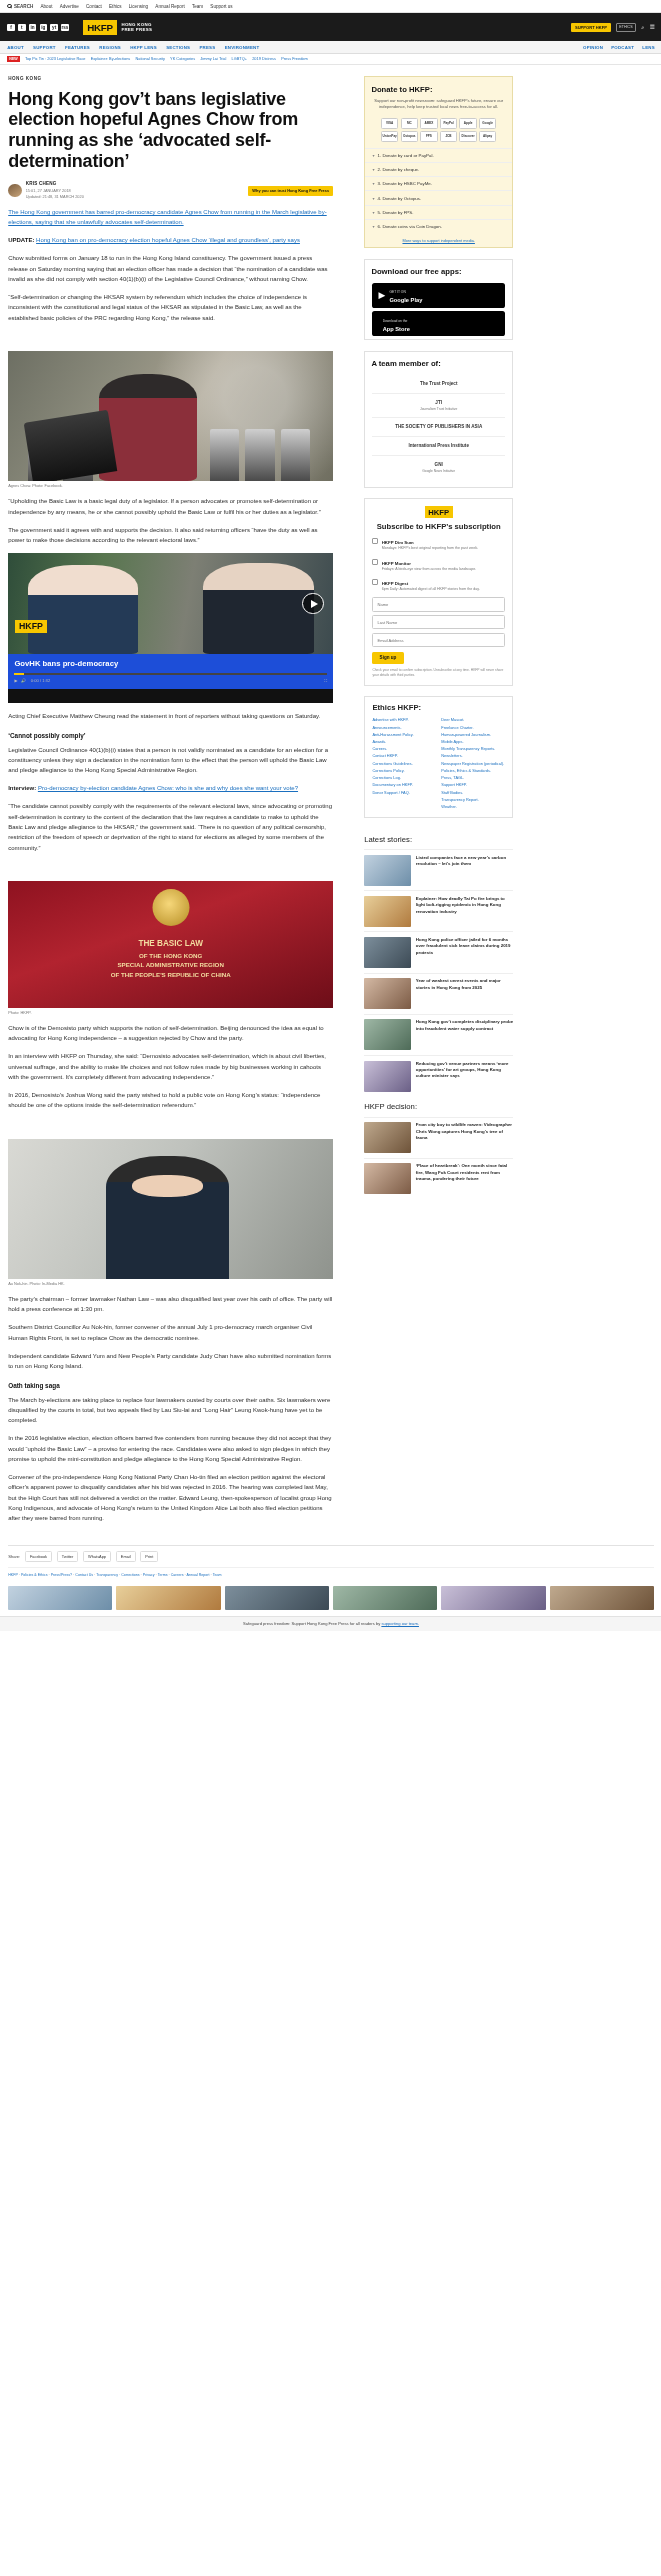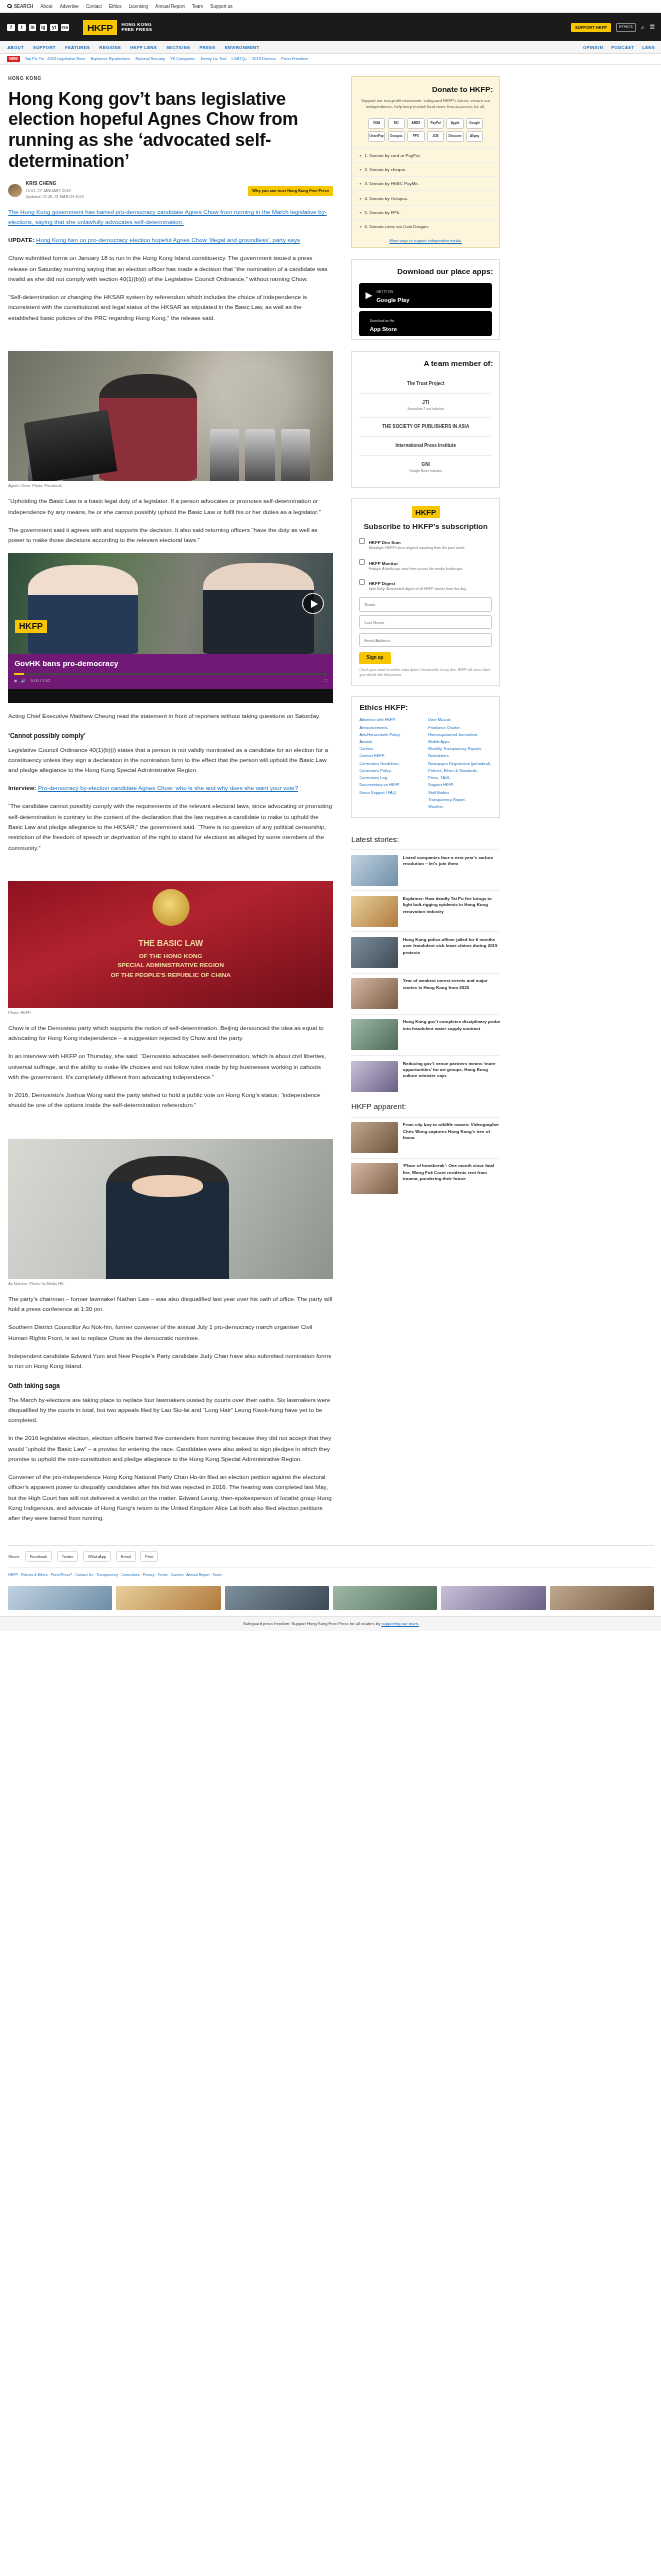--- a/index.html
+++ b/index.html
@@ -95,21 +95,21 @@
     font-size: 3.9px;
     color: #555;
     overflow: hidden;
     white-space: nowrap;
   }
   .ticker .new-badge { background: #d22; color: #fff; font-weight: bold; padding: 1px 2.1px; font-size: 3.6px; }
 
   
   .page {
     display: flex;
-    gap: 18px;
+    gap: 31px;
     padding: 11.3px 8.2px 0 8.2px;
   }
   .content { width: 325px; }
   .sidebar { width: 149px; }
 
   
   .kicker {
     font-size: 4.6px; font-weight: bold; letter-spacing: 0.5px;
     color: #333; margin-bottom: 7.2px;
   }
@@ -198,21 +198,21 @@
     background:#f7c600; color:#111; font-weight:bold; font-size:8.8px; padding:1.5px 3.6px;
   }
   .vc-play {
     position:absolute; right:9.3px; top:40px; width:21.6px; height:21.6px; border-radius:50%;
     background: rgba(0,0,0,.55); border:1px solid #fff;
   }
   .vc-play::after {
     content:""; position:absolute; left:7.7px; top:5.7px;
     border-left: 7.2px solid #fff; border-top: 4.6px solid transparent; border-bottom: 4.6px solid transparent;
   }
-  .vc-bottom { background:#701a75; color:#fff; padding:5.2px 6.2px 6.2px; }
+  .vc-bottom { background:#1d4ed8; color:#fff; padding:5.2px 6.2px 6.2px; }
   .vc-title { font-size: 7.7px; font-weight: bold; }
   .vc-bar { margin-top: 5.2px; height: 1.5px; background:#444; position: relative; }
   .vc-bar span { position:absolute; left:0; top:0; height:100%; width: 3%; background:#f7c600; }
   .vc-ctrls { display:flex; align-items:center; gap:4.1px; margin-top:3.6px; font-size:4.1px; color:#bbb; }
 
   
   .photo3 {
     height: 127px;
     background: linear-gradient(160deg,#8e1220 0%, #b2232f 40%, #6d0d18 100%);
     position: relative; overflow: hidden;
@@ -239,21 +239,21 @@
   }
   .photo4::after {
     content:""; position:absolute; left:38%; top:26%; width:22%; height:16%;
     background:#eccfb6; border-radius:45%;
   }
 
   
   .sb-card { border: 0.5px solid #e0e0e0; background: #fff; margin-bottom: 10.3px; }
   .sb-card.yellow { background: #fdf6dc; border-color: #e8dca6; }
   .sb-head {
-    font-size: 7.7px; font-weight: bold; text-align: right; padding: 7.2px 6.2px 4.1px; color:#111;
+    font-size: 7.7px; font-weight: bold; text-align: left; padding: 7.2px 6.2px 4.1px; color:#111;
   }
   .sb-sub { font-size: 4.1px; text-align:center; color:#555; padding: 0 7.2px 5.2px; line-height:1.6; }
   .pay-grid {
     display:flex; flex-wrap: wrap; gap: 2.1px; justify-content:center; padding: 2.1px 7.2px 6.2px;
   }
   .pay-chip {
     width: 17.5px; height: 10.8px; border:0.5px solid #ccc; border-radius:1.5px; background:#fff;
     font-size: 3.1px; display:flex; align-items:center; justify-content:center; color:#333; font-weight:bold;
   }
   .donate-row {
@@ -559,21 +559,21 @@
       <div class="donate-row">
         <span class="chev">▾</span>
         <span>6. Donate coins via Coin Dragon.</span>
       </div>
       <div class="sb-foot-note">
         <a>More ways to support independent media.</a>
       </div>
     </div>
 
     <div class="sb-card">
-      <div class="sb-head">Download our place apps:</div>
+      <div class="sb-head">Download our free apps:</div>
       <div class="appbtn">
         <span class="g">▶</span>
         <span>
           <span class="t1">GET IT ON</span><br>
           <span class="t2">Google Play</span>
         </span>
       </div>
       <div class="appbtn">
         <span class="g"></span>
         <span>
@@ -695,21 +695,21 @@
         <div class="thumb th5"></div>
         <div class="lt">Hong Kong gov’t completes disciplinary probe into fraudulent water supply contract</div>
       </div>
       <div class="latest-item">
         <div class="thumb th6"></div>
         <div class="lt">Reducing gov’t venue partners means ‘more opportunities’ for art groups, Hong Kong culture minister says</div>
       </div>
     </div>
 
     <div>
-      <div class="latest-head">HKFP apparent:</div>
+      <div class="latest-head">HKFP decision:</div>
       <div class="latest-item">
         <div class="thumb th7"></div>
         <div class="lt">From city boy to wildlife maven: Videographer Chris Wong captures Hong Kong’s tree of fauna</div>
       </div>
       <div class="latest-item">
         <div class="thumb th4"></div>
         <div class="lt">‘Place of heartbreak’: One month since fatal fire, Wang Fuk Court residents rent from trauma, pondering their future</div>
       </div>
     </div>
 

